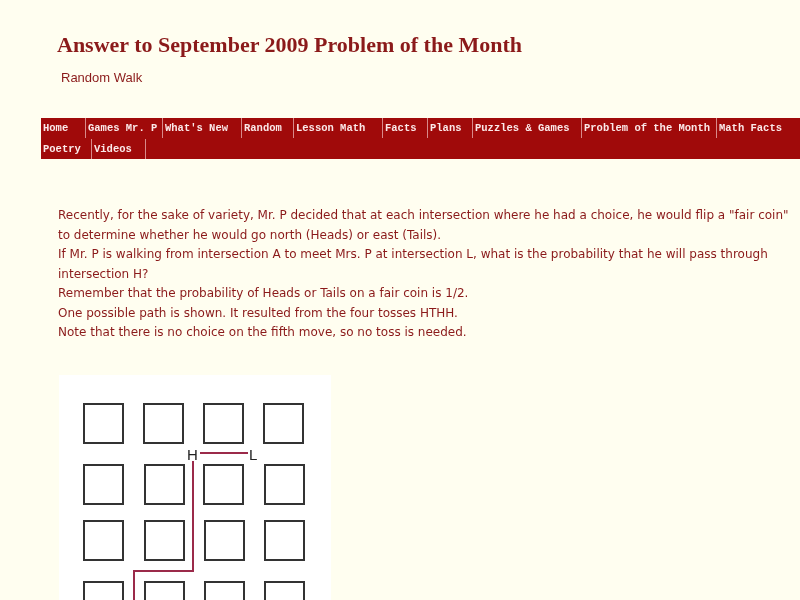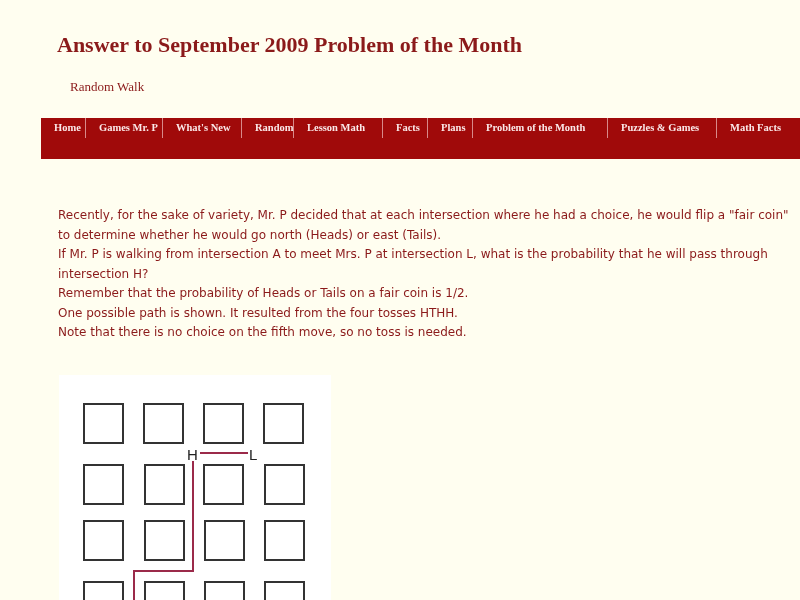--- a/index.html
+++ b/index.html
@@ -7,35 +7,35 @@
     width:800px; height:600px; overflow:hidden; position:relative;
     background:#fffef0;
     font-family:"DejaVu Sans", sans-serif;
   }
   .title {
     position:absolute; left:57px; top:32px; margin:0;
     font-family:"Liberation Serif", serif; font-weight:bold;
     font-size:22px; color:#8b1a1a; white-space:nowrap;
   }
   .subtitle {
-    position:absolute; left:57px; top:66px; margin:13px;
-    font-family:Liberation Serif, serif; font-size:13px; color:#8b1a1a;
+    position:absolute; left:57px; top:66px; margin:4px;
+    font-family:Liberation Sans, sans-serif; font-size:13px; color:#8b1a1a;
     white-space:nowrap;
     text-align:center;
   }
   .nav {
     position:absolute; left:41px; top:118px; width:780px; height:41px;
     background:#a00a0a;
   }
   .nav-row { position:absolute; left:0; height:20px; display:flex; }
   .nav-row.r1 { top:0; }
   .nav-row.r2 { top:21px; }
   .nav-item {
-    height:20px; line-height:20px; padding:0 13px;
-    font-family:Liberation Serif, serif; font-weight:bold; font-size:10.5px;
+    height:20px; line-height:20px; padding:0 2px;
+    font-family:Liberation Mono, monospace; font-weight:bold; font-size:10.5px;
     color:#fbe9e9; white-space:nowrap; box-sizing:border-box;
     border-right:1px solid #d88a8a; cursor:pointer;
   }
   .nav-row.r1 .nav-item:last-child { border-right:none; }
   .content {
     position:absolute; left:58px; top:206px; width:800px;
     font-family:"DejaVu Sans", sans-serif; font-size:12px; line-height:19.5px;
     color:#8b1a1a; white-space:nowrap;
   }
   .content p { margin:0; }
@@ -53,23 +53,27 @@
 
 <nav class="nav">
   <div class="nav-row r1">
     <a class="nav-item" style="width:45px">Home</a>
     <a class="nav-item" style="width:77px">Games Mr. P</a>
     <a class="nav-item" style="width:79px">What's New</a>
     <a class="nav-item" style="width:52px">Random</a>
     <a class="nav-item" style="width:89px">Lesson Math</a>
     <a class="nav-item" style="width:45px">Facts</a>
     <a class="nav-item" style="width:45px">Plans</a>
+    <a class="nav-item" style="width:109px">Puzzles &amp; Games</a>
     <a class="nav-item" style="width:135px">Problem of the Month</a>
-    <a class="nav-item" style="width:109px">Puzzles &amp; Games</a>
     <a class="nav-item" style="width:85px">Math Facts</a>
+  </div>
+  <div class="nav-row r2">
+    <a class="nav-item" style="width:51px">Poetry</a>
+    <a class="nav-item" style="width:54px">Videos</a>
   </div>
 </nav>
 
 <div class="content">
   <p>Recently, for the sake of variety, Mr. P decided that at each intersection where he had a choice, he would flip a "fair coin"</p>
   <p>to determine whether he would go north (Heads) or east (Tails).</p>
   <p>If Mr. P is walking from intersection A to meet Mrs. P at intersection L, what is the probability that he will pass through</p>
   <p>intersection H?</p>
   <p>Remember that the probability of Heads or Tails on a fair coin is 1/2.</p>
   <p>One possible path is shown. It resulted from the four tosses HTHH.</p>

